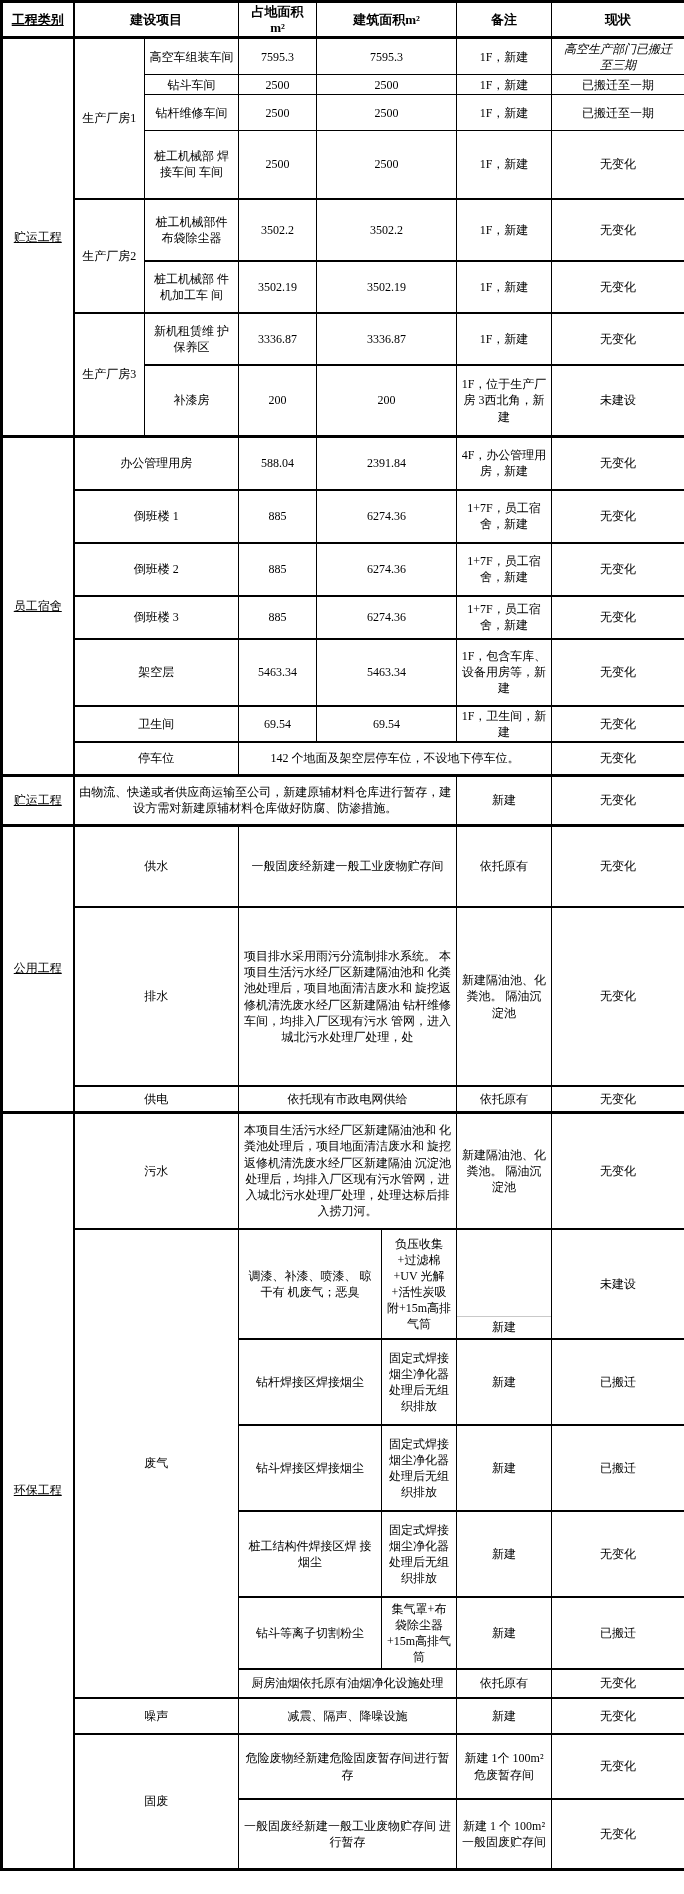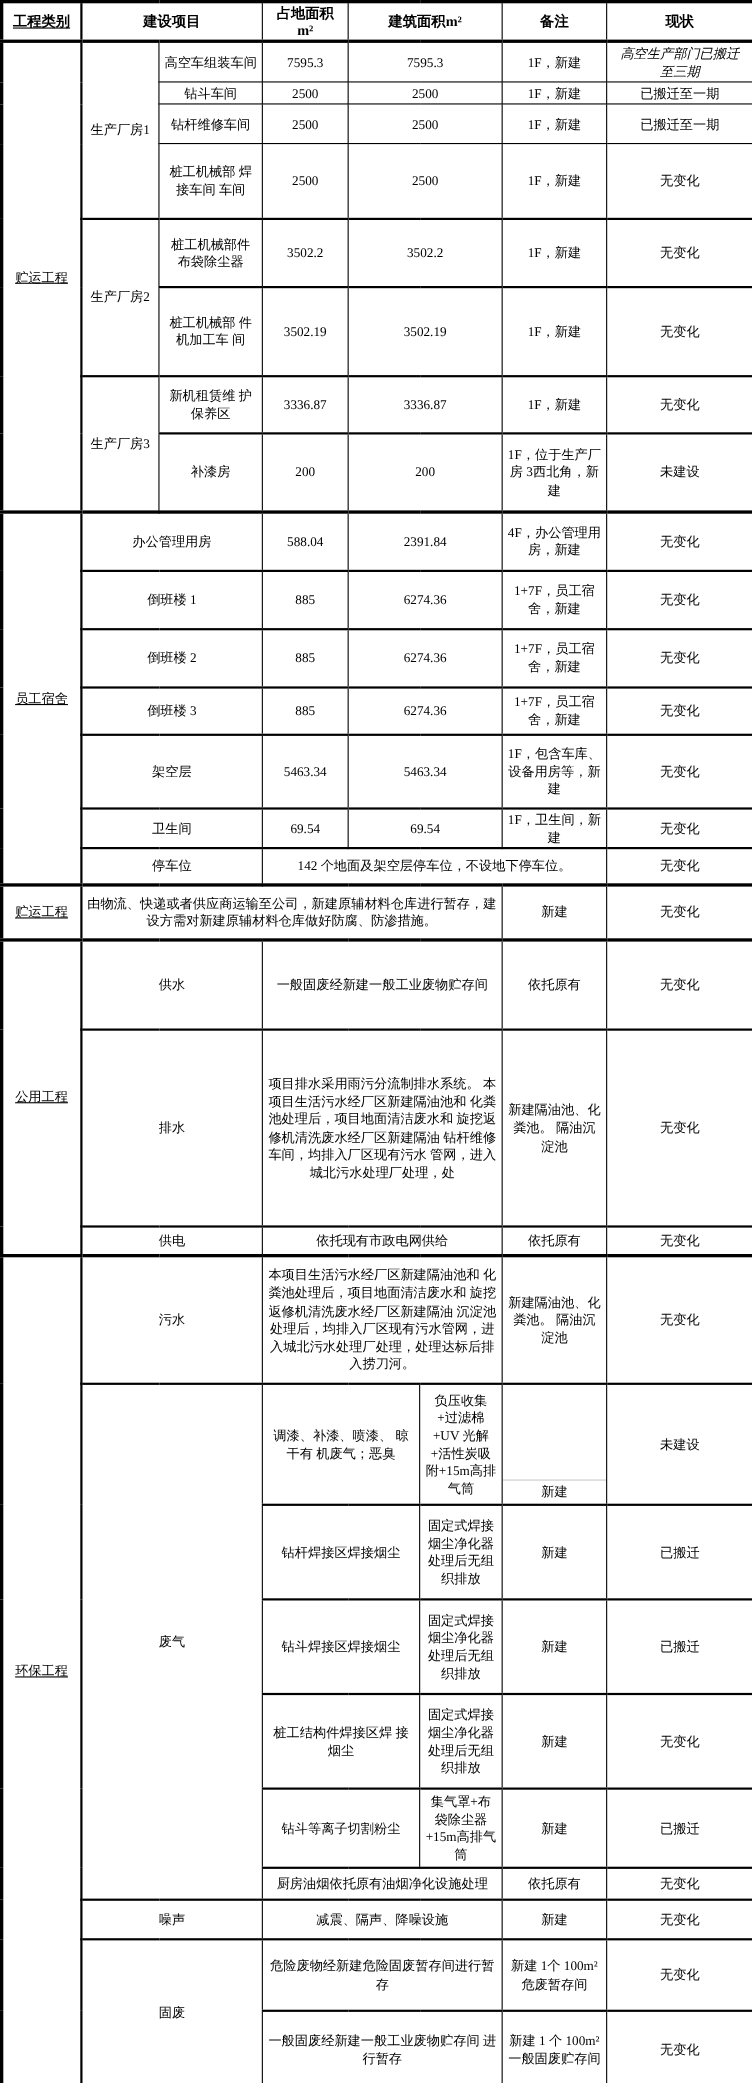--- a/index.html
+++ b/index.html
@@ -78,21 +78,21 @@
 
     <tr class="t2" style="height:62px">
       <td rowspan="2">生产厂房2</td>
       <td>桩工机械部件 布袋除尘器</td>
       <td>3502.2</td>
       <td colspan="2">3502.2</td>
       <td>1F，新建</td>
       <td>无变化</td>
     </tr>
 
-    <tr class="t2" style="height:81px">
+    <tr class="t2" style="height:52px">
       <td>桩工机械部 件机加工车 间</td>
       <td>3502.19</td>
       <td colspan="2">3502.19</td>
       <td>1F，新建</td>
       <td>无变化</td>
     </tr>
 
     <tr class="t2" style="height:52px">
       <td rowspan="2">生产厂房3</td>
       <td>新机租赁维 护保养区</td>

